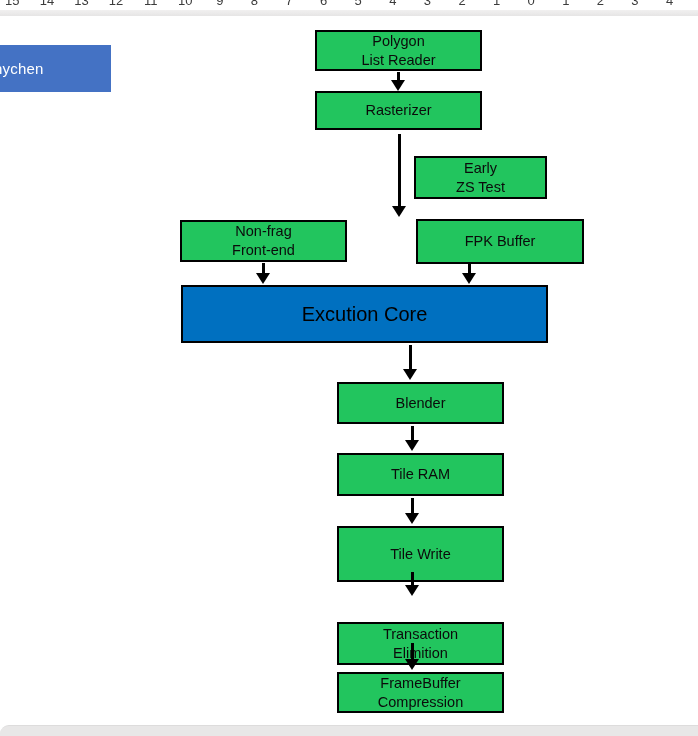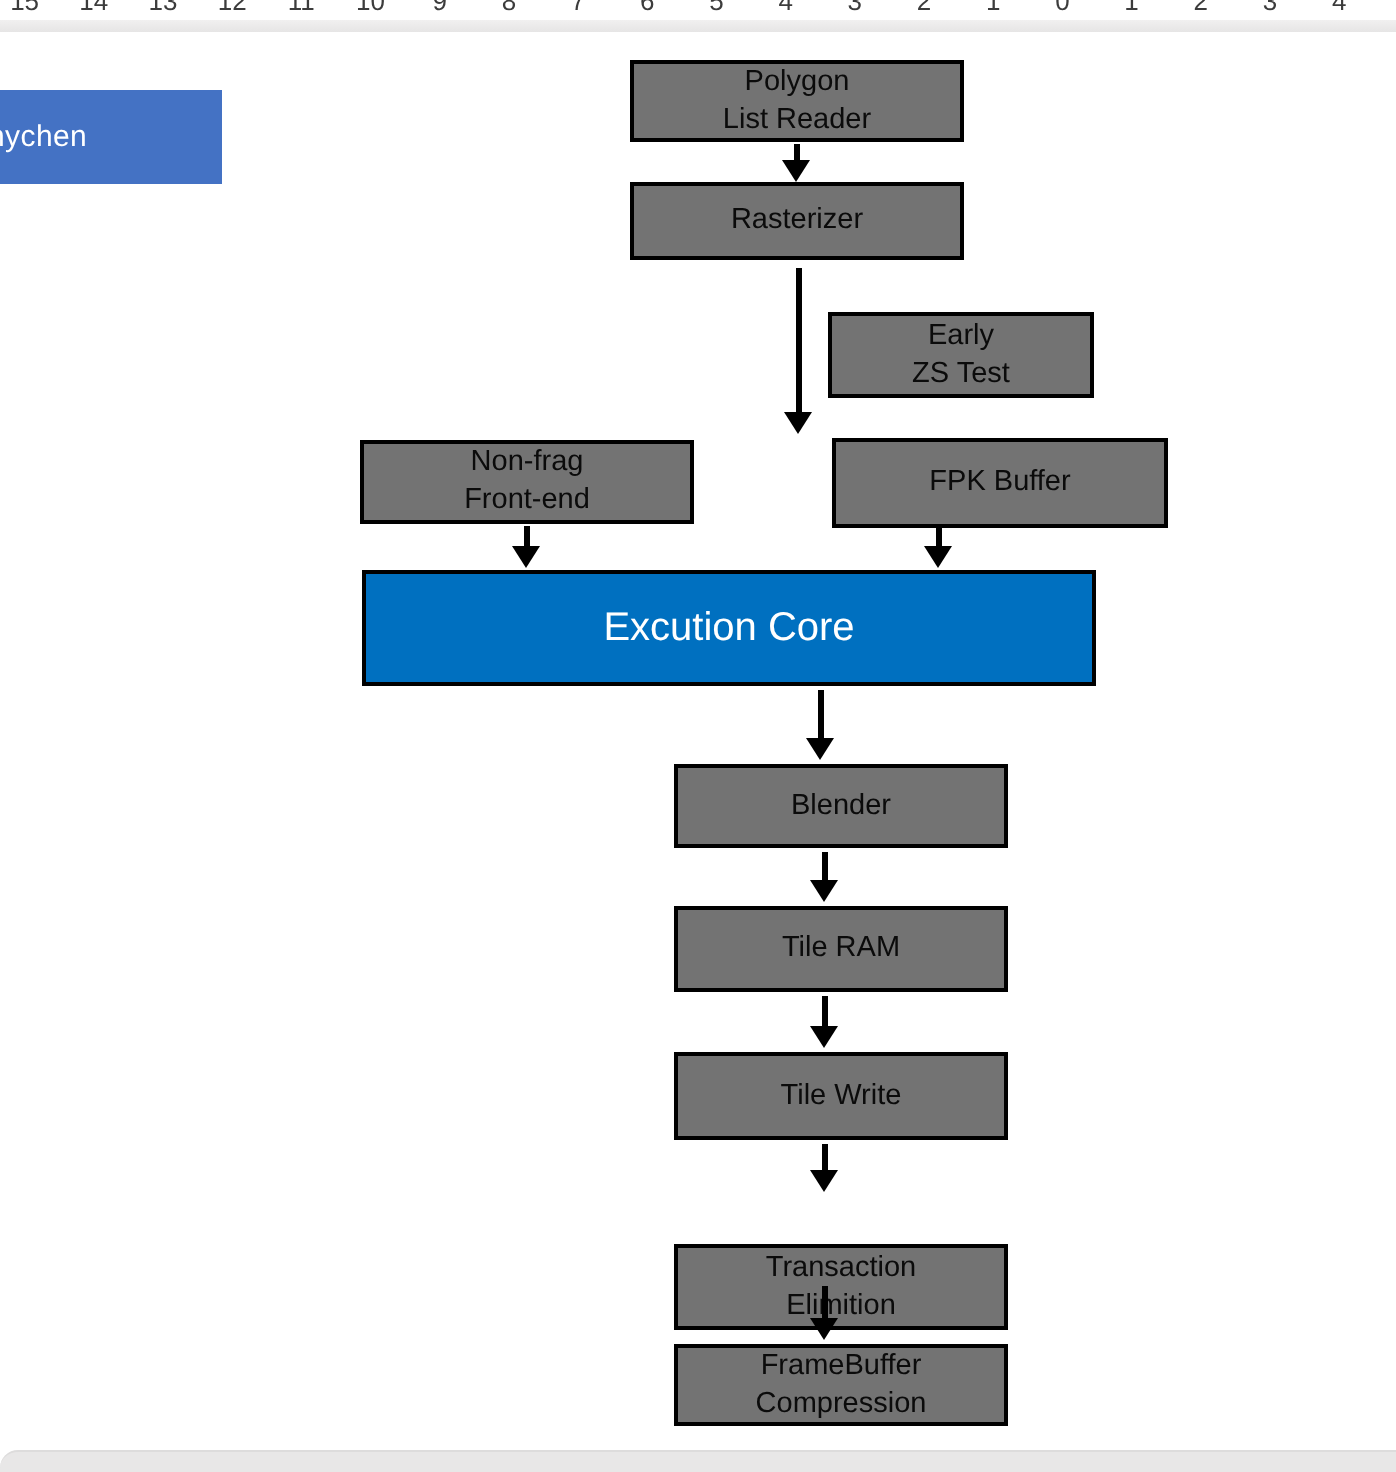--- a/index.html
+++ b/index.html
@@ -13,34 +13,34 @@
               color:#3c3c3c;margin-top:-7px;}
   .ruler-band{position:absolute;left:0;top:10px;width:698px;height:6px;
               background:linear-gradient(#f1f0f0,#e6e5e5);}
 
   
   .flag{position:absolute;left:-40px;top:45px;width:151px;height:47px;background:#4472C4;
         display:flex;align-items:center;padding-left:34px;box-sizing:border-box;}
   .flag span{color:#ffffff;font-size:15px;letter-spacing:.2px;}
 
   
-  .node{position:absolute;box-sizing:border-box;border:2px solid #000;background:#737373;
+  .node{position:absolute;box-sizing:border-box;border:2px solid #000;background:#22c55e;
         display:flex;flex-direction:column;align-items:center;justify-content:center;
         text-align:center;color:#0b0b0b;font-size:14.5px;line-height:19px;}
-  .node.core{background:#0070C0;font-size:20px;color:#ffffff;}
+  .node.core{background:#0070C0;font-size:20px;color:#000000;}
 
   .nd0{left:315px;top:30px;width:167px;height:41px;}
   .nd1{left:315px;top:91px;width:167px;height:39px;text-align:center;}
   .nd2{left:414px;top:156px;width:133px;height:43px;}
   .nd3{left:180px;top:220px;width:167px;height:42px;}
   .nd4{left:380px;top:219px;width:168px;height:45px;margin-left:36px;}
   .nd5{left:181px;top:285px;width:367px;height:58px;}
   .nd6{left:337px;top:382px;width:167px;height:42px;text-align:right;}
   .nd7{left:337px;top:453px;width:167px;height:43px;}
-  .nd8{left:337px;top:526px;width:167px;height:44px;}
+  .nd8{left:337px;top:526px;width:167px;height:56px;}
   .nd9{left:337px;top:622px;width:167px;height:43px;}
   .nd10{left:337px;top:672px;width:167px;height:41px;}
 
   
   .arrow{position:absolute;width:14px;display:flex;flex-direction:column;align-items:center;}
   .arrow .shaft{width:3px;flex:1;background:#000;}
   .arrow .head{width:0;height:0;border-left:7px solid transparent;
                border-right:7px solid transparent;border-top:11px solid #000;}
   .a1{left:391px;top:72px;height:19px;}
   .a2{left:392px;top:134px;height:83px;}

